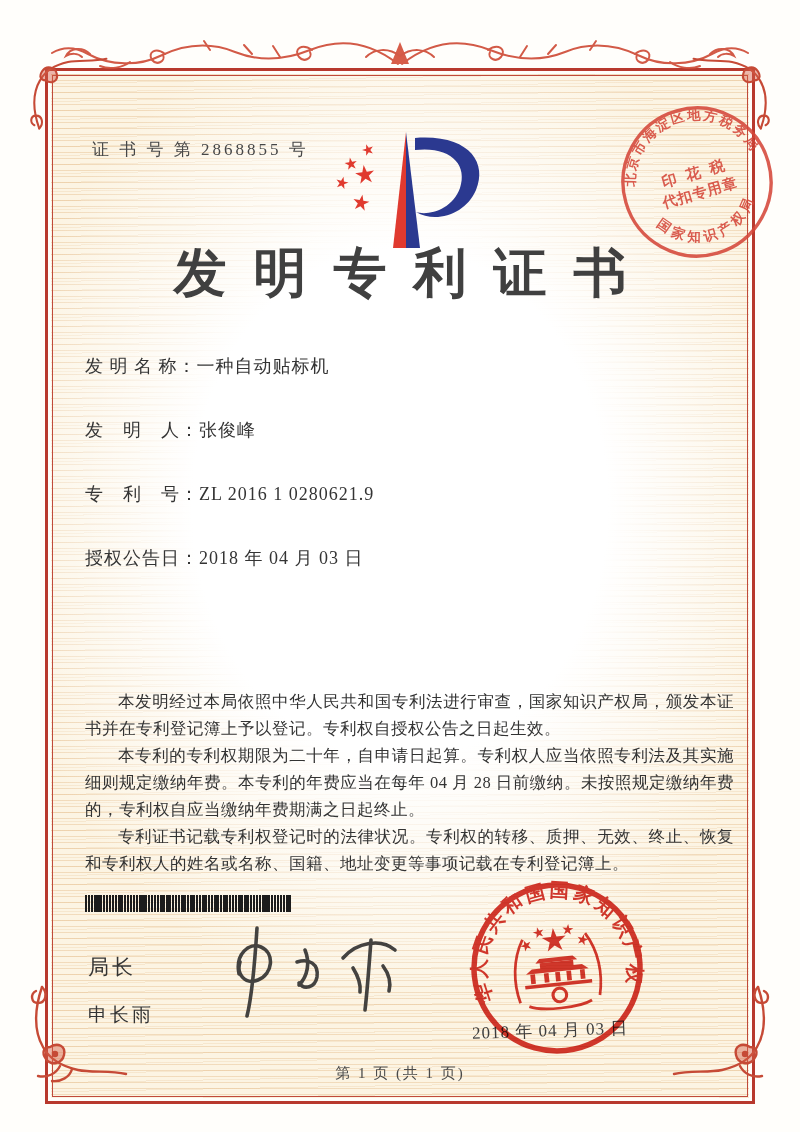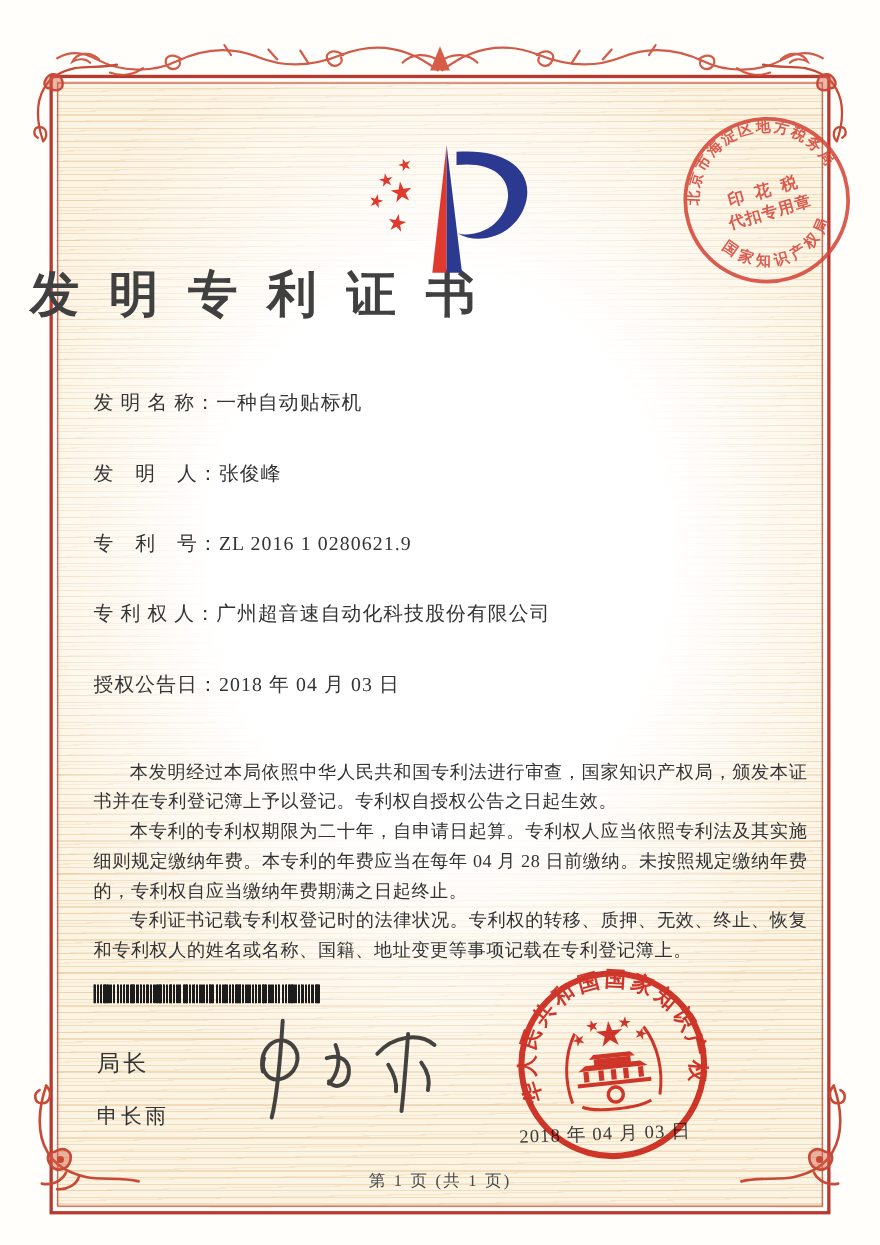--- a/index.html
+++ b/index.html
@@ -33,22 +33,22 @@
   .frame-inner{
     position:absolute;left:52px;right:52px;top:75px;bottom:35px;
     border:1px solid #c04a3b;z-index:4;
   }
   .content{position:absolute;inset:0;z-index:6;}
   .cert-no{
     position:absolute;left:92px;top:138px;
     font-size:17px;letter-spacing:3px;color:#474747;white-space:nowrap;
   }
   .title{
-    position:absolute;left:0;right:0;top:238px;text-align:left;
-    font-size:45px;font-weight:600;color:#404040;
+    position:absolute;left:0;right:0;top:238px;text-align:center;
+    font-size:53px;font-weight:600;color:#404040;
     letter-spacing:27px;text-indent:27px;white-space:nowrap;
   }
   .fields{
     position:absolute;left:85px;top:354px;display:flex;flex-direction:column;gap:40px;
     font-size:18px;color:#343434;
   }
   .field{white-space:nowrap;letter-spacing:1px;}
   .paras{
     position:absolute;left:85px;right:66px;top:688px;
     font-size:16.5px;line-height:27px;color:#333;text-align:justify;
@@ -133,20 +133,21 @@
 <svg class="ornament-svg" style="left:692px;top:50px;" width="80" height="80" viewBox="0 0 100 100">
   <g transform="translate(100,100) scale(-1,-1)" stroke="#c64a36" stroke-width="2.6" fill="none" stroke-linecap="round">
     <path d="M14,2 C7,22 5,45 15,62 C21,73 32,81 50,85 C64,88 82,85 98,89"></path>
     <path d="M14,2 C20,8 18,18 10,18 C3,18 2,9 8,6"></path>
     <path d="M22,62 C30,57 38,61 36,70 C34,79 23,81 18,74 C13,67 16,62 22,62" fill="#d4604a" fill-opacity=".45"></path>
   </g>
 </svg>
 
 <div class="content">
 
+  <div class="cert-no">证 书 号 第 2868855 号</div>
 
   <svg class="logo-svg" width="170" height="126" viewBox="0 0 170 126">
     <defs>
       <path id="star" d="M0,-1 L0.2245,-0.309 L0.951,-0.309 L0.363,0.118 L0.588,0.809 L0,0.382 L-0.588,0.809 L-0.363,0.118 L-0.951,-0.309 L-0.2245,-0.309 Z"></path>
     </defs>
 
     <path d="M97,10 C150,6 170,34 158,62 C148,86 118,96 98,84 C110,88 134,82 142,60 C150,36 132,18 97,22 Z" fill="#2b3990"></path>
 
     <polygon points="88,4 75,120 88,120" fill="#e03a2f"></polygon>
     <polygon points="88,4 88,120 102,120" fill="#2b3990"></polygon>
@@ -159,21 +160,20 @@
       <use href="#star" transform="translate(43,75) scale(8.5) rotate(10)"></use>
     </g>
   </svg>
 
   <div class="title">发明专利证书</div>
 
   <div class="fields">
     <div class="field"><span>发 明 名 称：</span><span>一种自动贴标机</span></div>
     <div class="field"><span>发　明　人：</span><span>张俊峰</span></div>
     <div class="field"><span>专　利　号：</span><span>ZL 2016 1 0280621.9</span></div>
-    <div class="field"><span>专 利 权 人：</span><span>广州超音速自动化科技股份有限公司</span></div>
     <div class="field"><span>授权公告日：</span><span>2018 年 04 月 03 日</span></div>
   </div>
 
   <div class="paras">
     <p>本发明经过本局依照中华人民共和国专利法进行审查，国家知识产权局，颁发本证书并在专利登记簿上予以登记。专利权自授权公告之日起生效。</p>
     <p>本专利的专利权期限为二十年，自申请日起算。专利权人应当依照专利法及其实施细则规定缴纳年费。本专利的年费应当在每年 04 月 28 日前缴纳。未按照规定缴纳年费的，专利权自应当缴纳年费期满之日起终止。</p>
     <p>专利证书记载专利权登记时的法律状况。专利权的转移、质押、无效、终止、恢复和专利权人的姓名或名称、国籍、地址变更等事项记载在专利登记簿上。</p>
   </div>
 
   <div class="barcode"></div>

